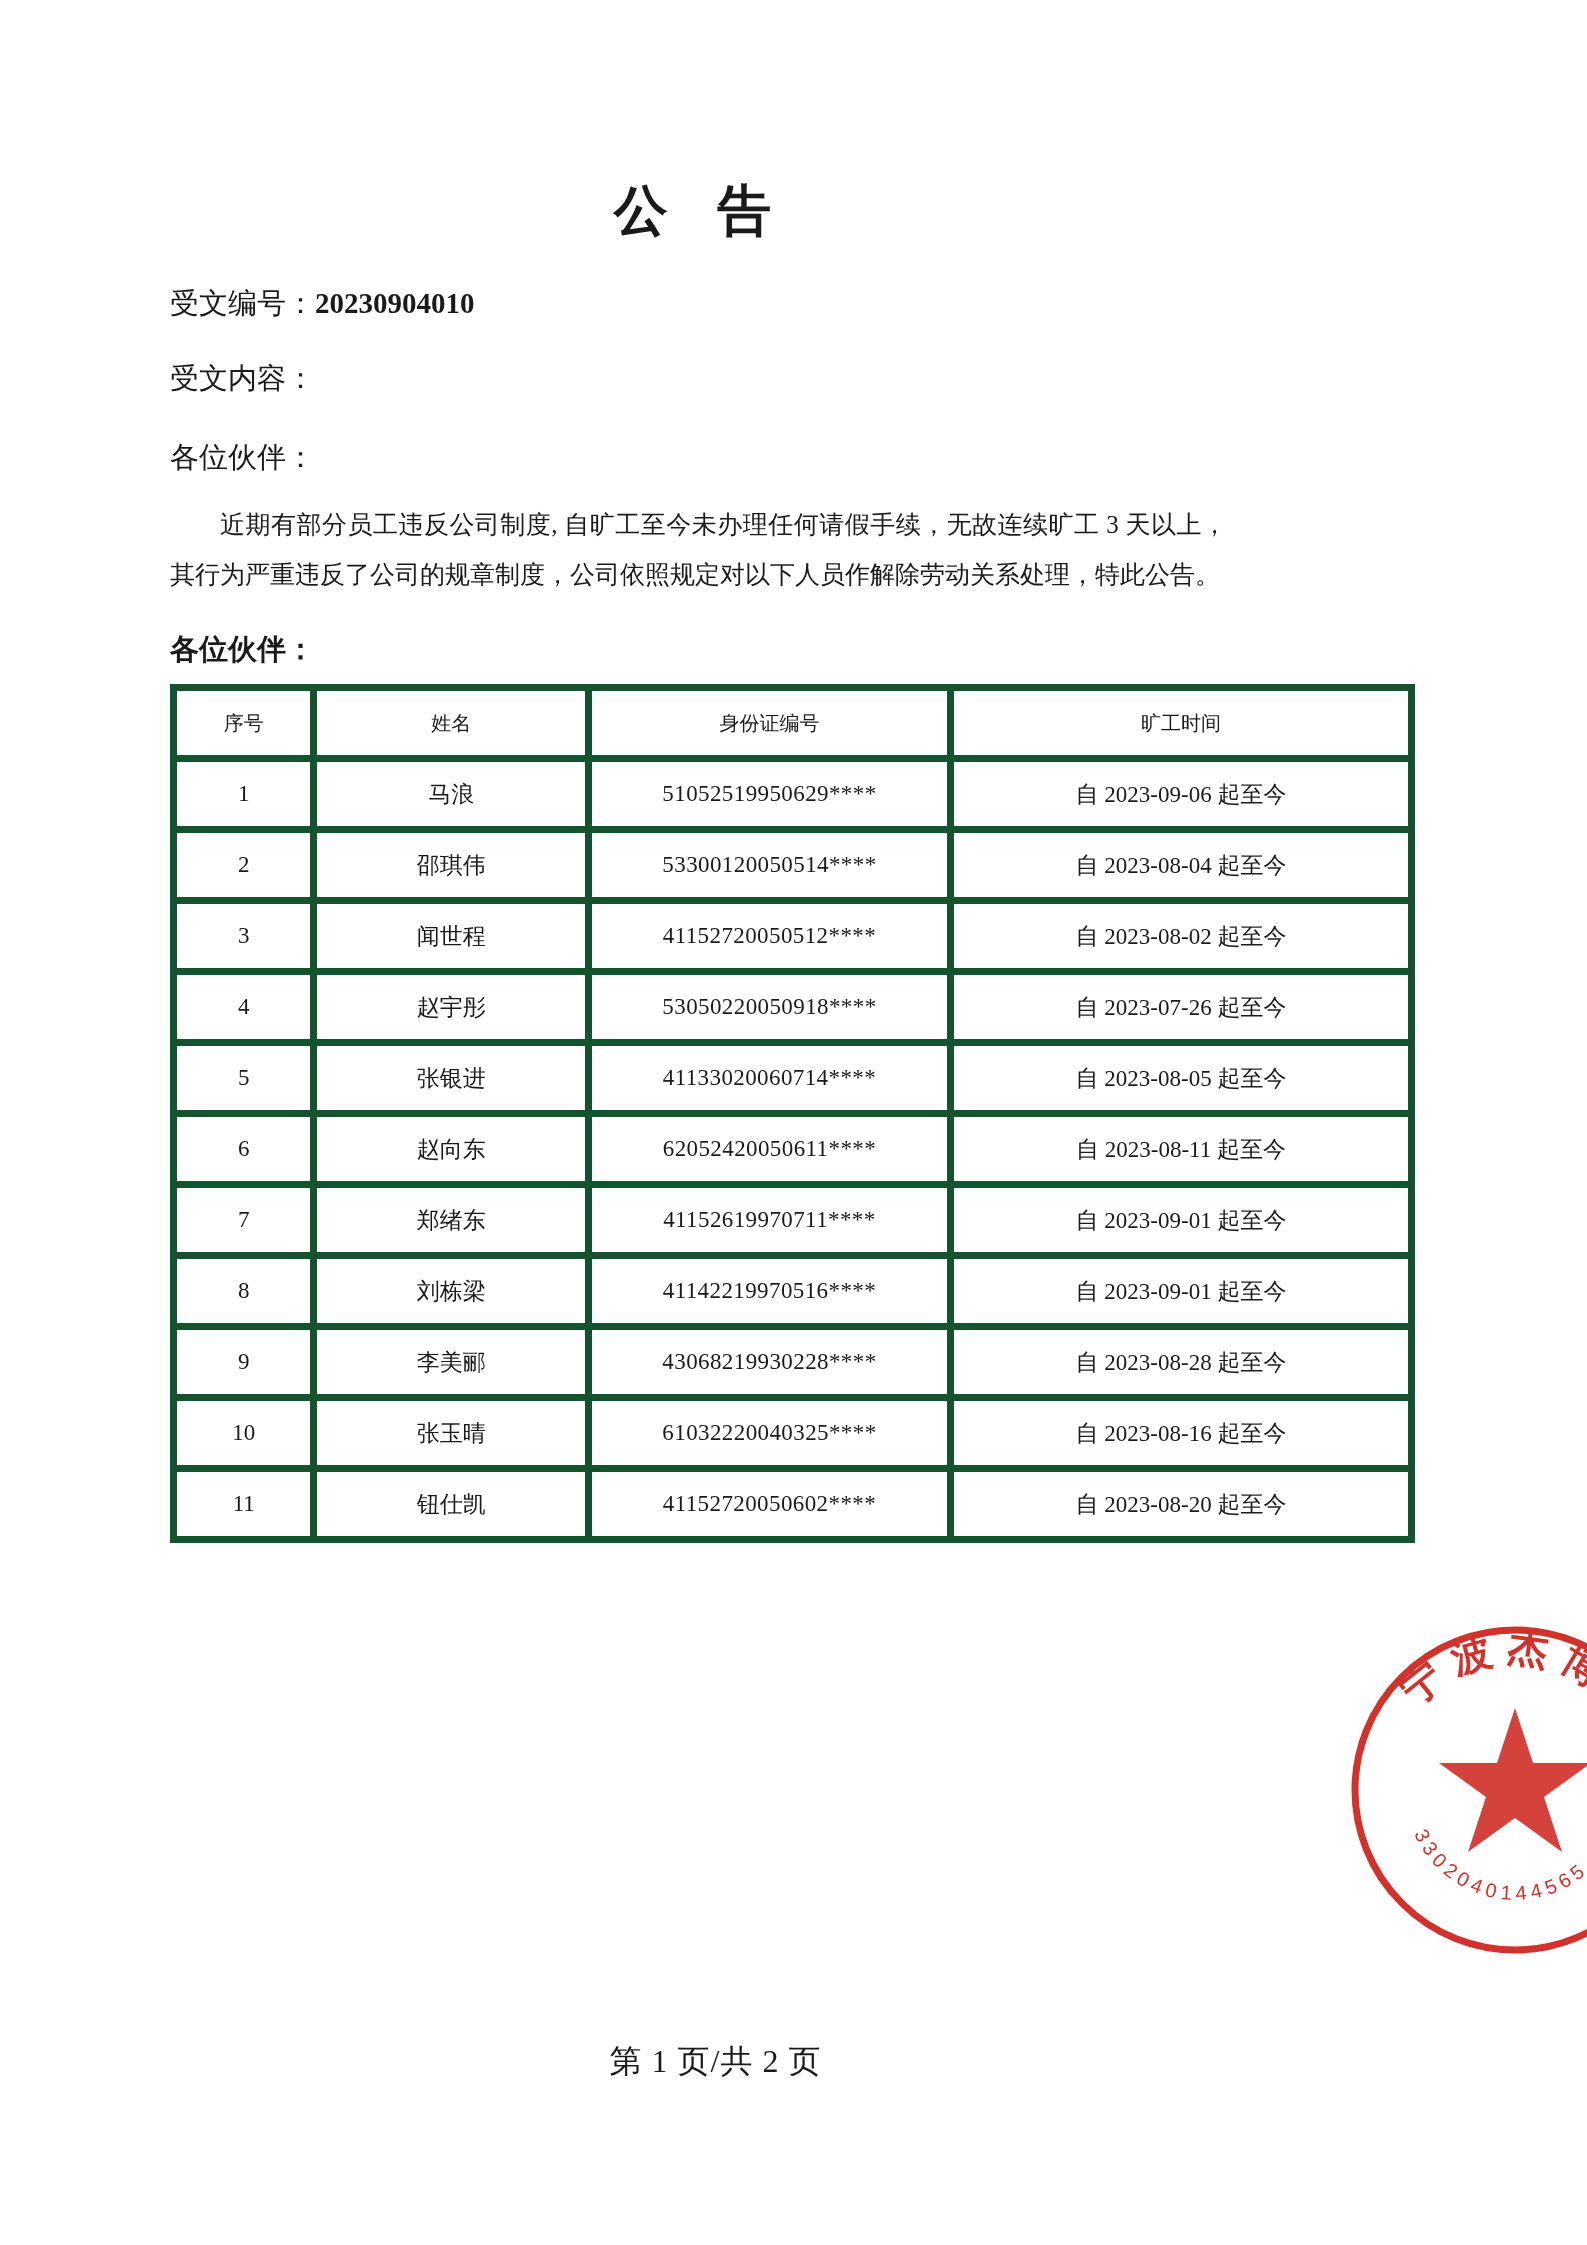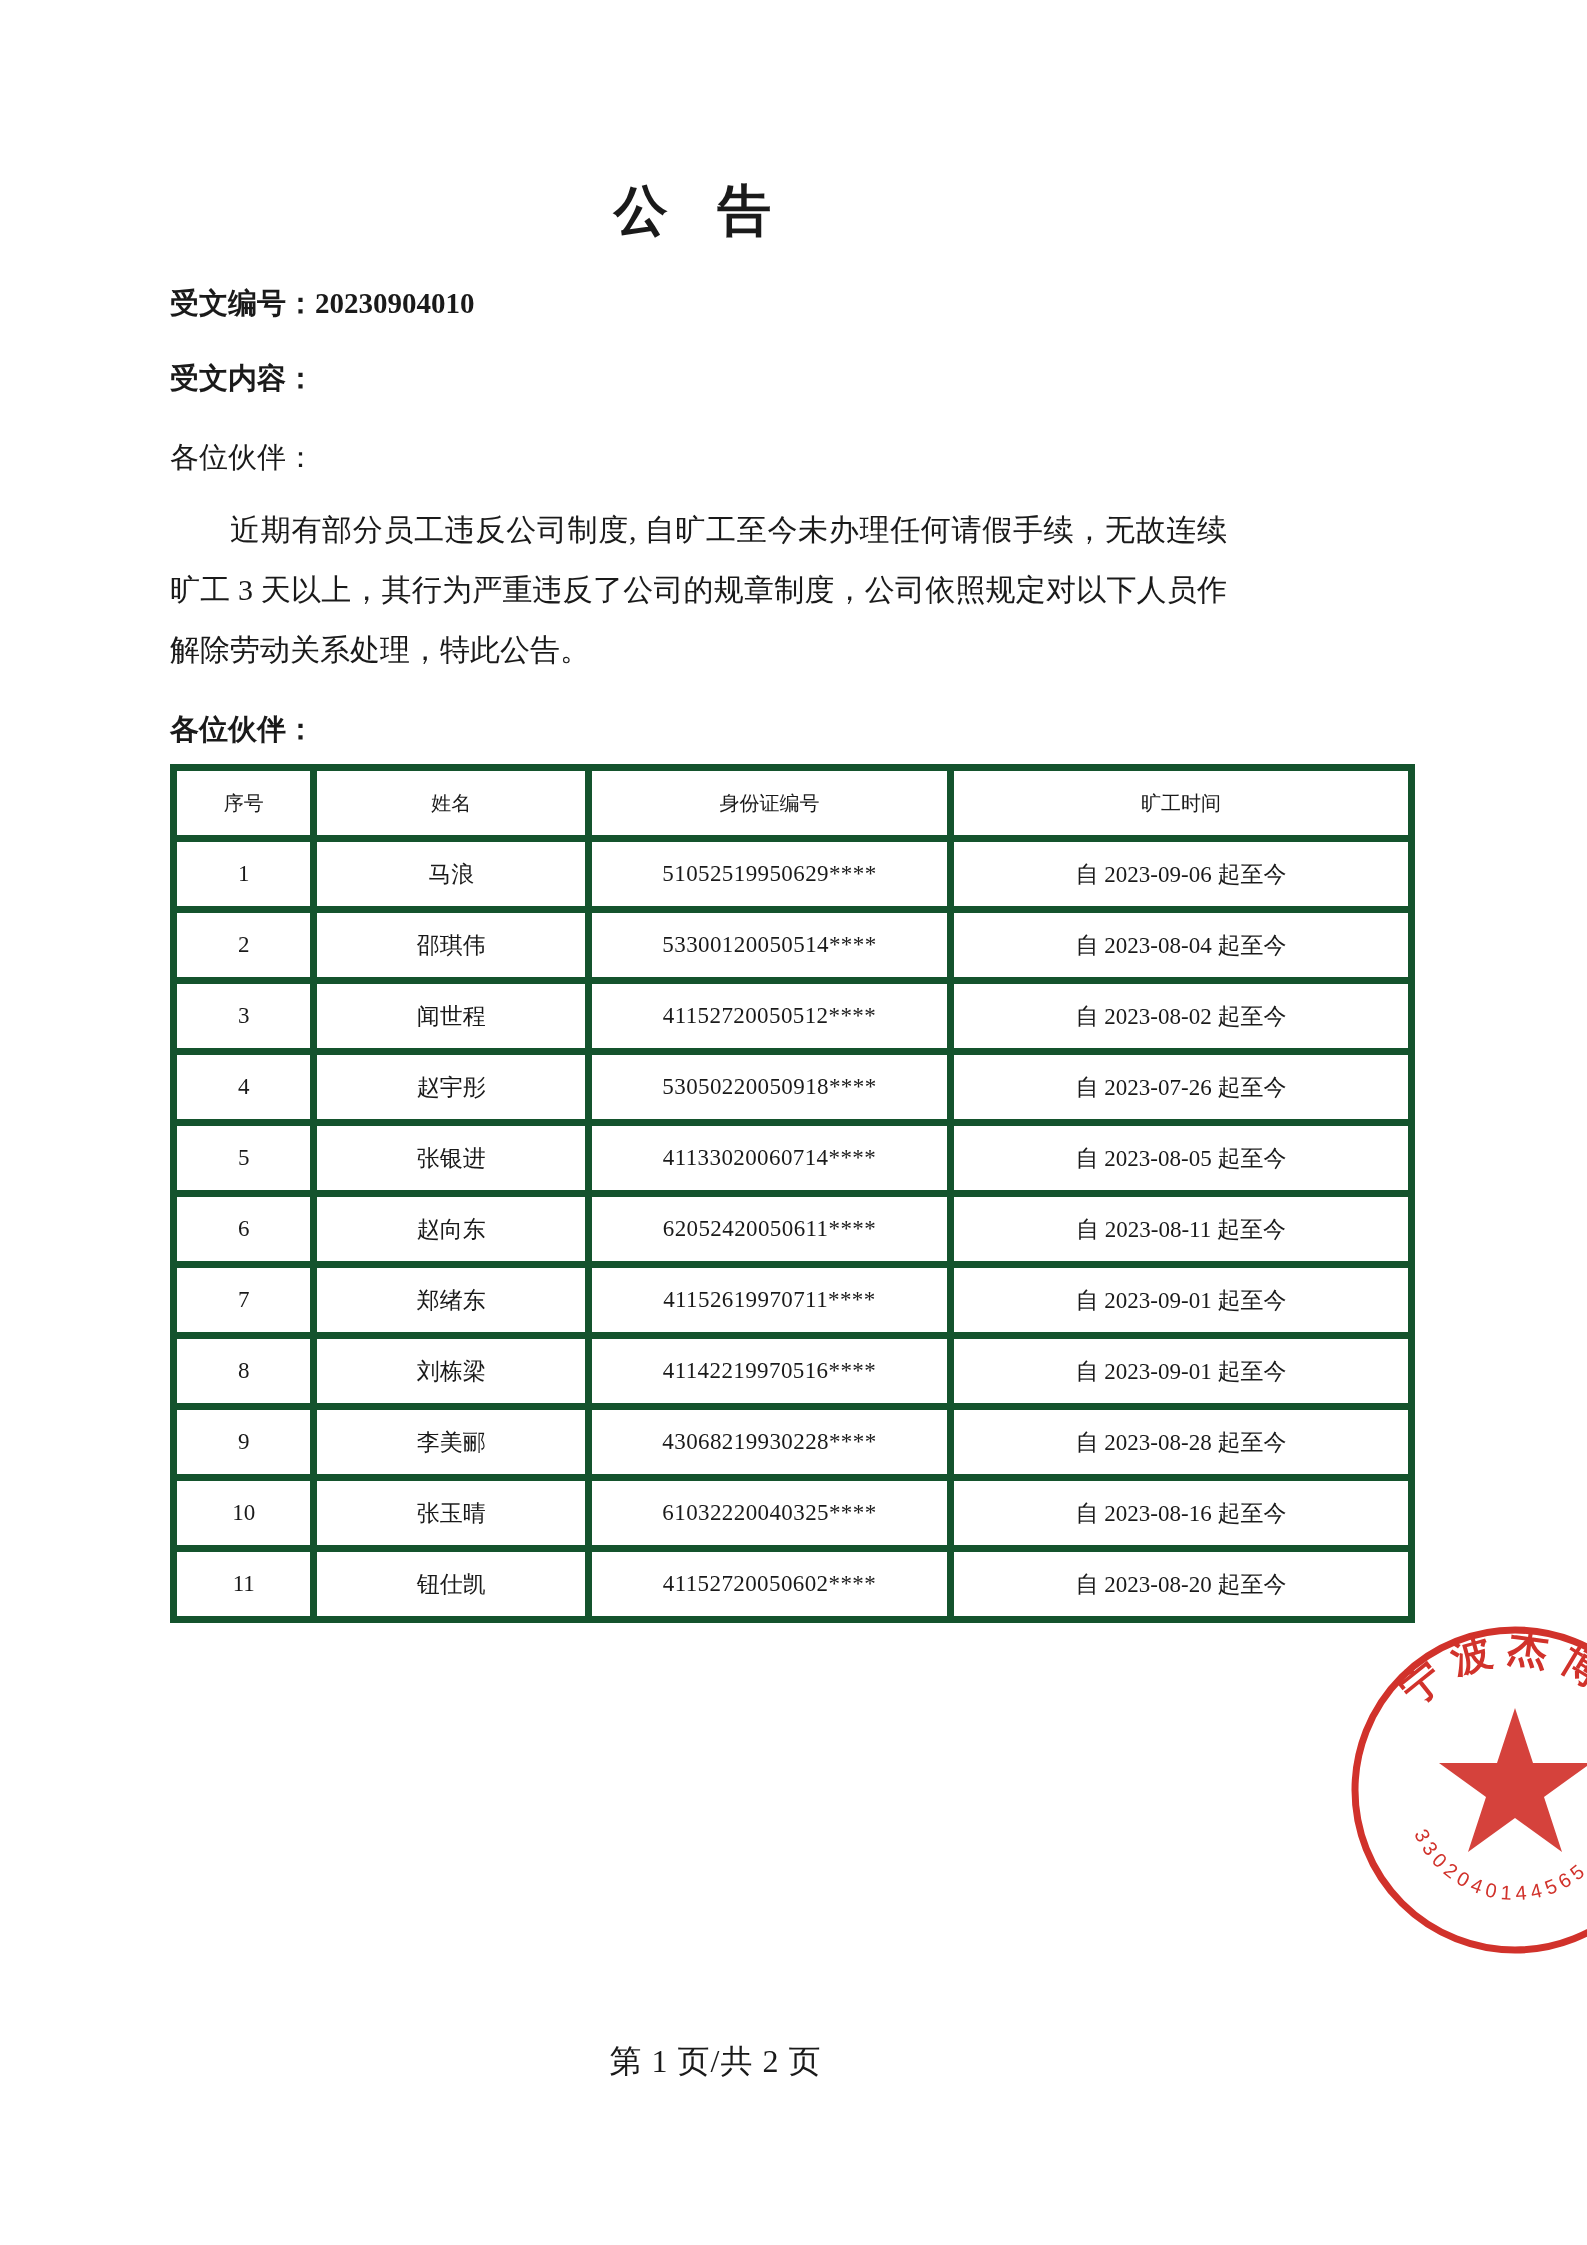--- a/index.html
+++ b/index.html
@@ -32,34 +32,34 @@
     margin-bottom: 0;
     font-family: "Liberation Serif", "DejaVu Serif", serif;
   }
   .meta-line {
     font-size: 29px;
     margin-top: 36px;
     line-height: 1.35;
     white-space: nowrap;
   }
   .meta-label {
-    font-weight: bold;
+    font-weight: normal;
   }
   .meta-value {
     font-weight: normal;
   }
   .meta-value.bold {
     font-weight: bold;
   }
   .salutation {
     font-size: 29px;
     margin-top: 40px;
   }
   .body-para {
-    font-size: 30px;
+    font-size: 25px;
     line-height: 2.0;
     text-align: justify;
     text-justify: inter-ideograph;
     text-indent: 2em;
     margin-top: 22px;
     margin-bottom: 0;
     padding-right: 6px;
   }
   .list-heading {
     font-size: 29px;

